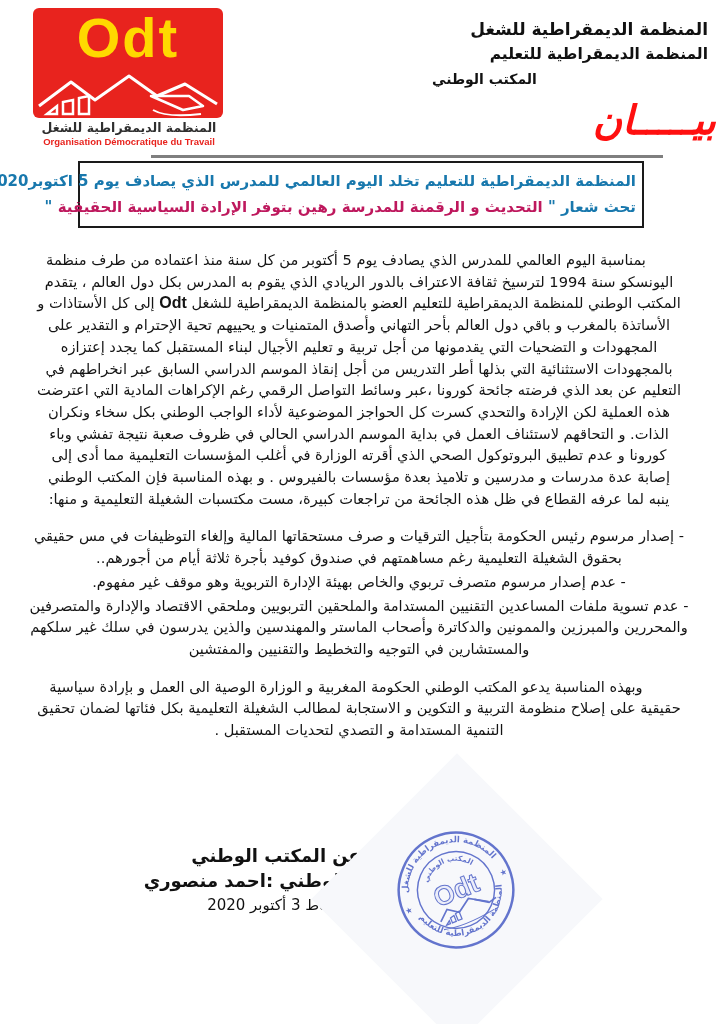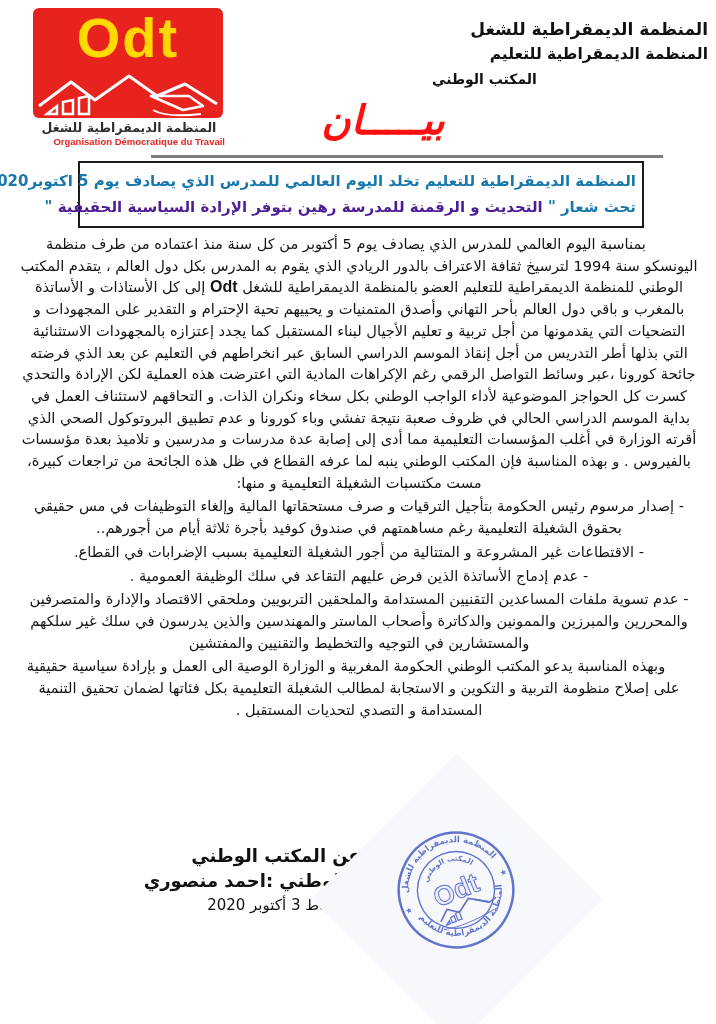--- a/index.html
+++ b/index.html
@@ -23,51 +23,50 @@
     letter-spacing:2px;margin-top:2px;
   }
   .logo-art{position:absolute;left:0;bottom:0;}
   .logo-ar{
     font-size:12.5px;font-weight:700;color:#2f2f2f;letter-spacing:1px;
     margin-top:2px;direction:rtl;white-space:nowrap;
   }
   .logo-fr{
     font-size:9.5px;font-weight:700;color:#e8231e;white-space:nowrap;margin-top:1px;
     font-family:"Liberation Sans",sans-serif;
-    text-align:right;
   }
   
   .org-header{position:absolute;right:8px;top:16px;width:340px;direction:rtl;text-align:right;}
   .org-line1{font-size:17px;font-weight:700;line-height:26px;}
   .org-line2{font-size:15.5px;font-weight:700;line-height:25px;}
   .org-line3{font-size:14px;font-weight:700;line-height:24px;padding-left:64px;text-align:left;direction:rtl;}
   
   .doc-title{
-    position:absolute;left:0;top:94px;width:100%;text-align:center;
+    position:absolute;left:0;top:94px;width:100%;
     padding-left:50px;box-sizing:border-box;
     color:#ff1010;font-size:40px;font-weight:700;font-style:italic;
     direction:rtl;line-height:52px;
   }
   .title-underline{position:absolute;left:151px;top:155px;width:512px;height:3px;background:#7f7f7f;}
   
   .subject-box{
     position:absolute;left:78px;top:161px;width:550px;
     border:2px solid #1a1a1a;padding:5px 6px 6px 6px;
     text-align:center;direction:rtl;
   }
   .sb-line{font-size:15px;font-weight:700;line-height:26px;white-space:nowrap;}
   .sb-blue{color:#1878ad;}
-  .sb-red{color:#4c1d95;margin-top:19px;}
+  .sb-red{color:#be185d;margin-top:19px;}
   
   .body-text{
     position:absolute;left:20px;top:233px;width:678px;
     direction:rtl;text-align:center;
     font-size:14.6px;line-height:21.7px;color:#141414;
   }
-  .para{margin:0;}
+  .para{margin:16px;}
   .indent{text-indent:26px;}
   .odt-inline{font-weight:700;font-size:16px;font-family:"Liberation Sans",sans-serif;}
   .bullet{margin:2px;}
   
   .signature{position:absolute;left:128px;top:843px;width:296px;text-align:center;direction:rtl;}
   .sig-line1,.sig-line2{font-size:18px;font-weight:700;line-height:25px;}
   .sig-line3{font-size:15px;font-weight:400;line-height:25px;}
   
   .stamp-bg{
     position:absolute;left:354px;top:796px;width:206px;height:206px;
@@ -108,22 +107,21 @@
   <div class="title-underline"></div>
 
   <div class="subject-box">
     <div class="sb-line sb-blue">المنظمة الديمقراطية للتعليم تخلد اليوم العالمي للمدرس الذي يصادف يوم 5 اكتوبر2020</div>
     <div class="sb-line"><span class="sb-blue">تحث شعار " </span><span class="sb-red">التحديث و الرقمنة للمدرسة رهين بتوفر الإرادة السياسية الحقيقية</span><span class="sb-blue"> "</span></div>
   </div>
 
   <div class="body-text">
     <p class="para indent"><span>بمناسبة اليوم العالمي للمدرس الذي يصادف يوم 5 أكتوبر من كل سنة منذ اعتماده من طرف منظمة اليونسكو سنة 1994 لترسيخ ثقافة الاعتراف بالدور الريادي الذي يقوم به المدرس بكل دول العالم ، يتقدم المكتب الوطني للمنظمة الديمقراطية للتعليم العضو بالمنظمة الديمقراطية للشغل </span><span class="odt-inline">Odt</span><span> إلى كل الأستاذات و الأساتذة بالمغرب و باقي دول العالم بأحر التهاني وأصدق المتمنيات و يحييهم تحية الإحترام و التقدير على المجهودات و التضحيات التي يقدمونها من أجل تربية و تعليم الأجيال لبناء المستقبل كما يجدد إعتزازه بالمجهودات الاستثنائية التي بذلها أطر التدريس من أجل إنقاذ الموسم الدراسي السابق عبر انخراطهم في التعليم عن بعد  الذي فرضته جائحة كورونا ،عبر وسائط التواصل الرقمي رغم الإكراهات المادية التي اعترضت هذه العملية  لكن الإرادة والتحدي كسرت كل الحواجز الموضوعية لأداء الواجب الوطني بكل سخاء ونكران الذات. و التحاقهم لاستئناف العمل في بداية الموسم الدراسي الحالي في ظروف صعبة نتيجة تفشي وباء كورونا و عدم تطبيق البروتوكول الصحي الذي أقرته الوزارة في أغلب المؤسسات  التعليمية مما أدى إلى إصابة عدة مدرسات و مدرسين و تلاميذ بعدة مؤسسات بالفيروس . و بهذه المناسبة فإن المكتب الوطني ينبه لما عرفه القطاع  في ظل هذه الجائحة من تراجعات كبيرة، مست مكتسبات الشغيلة التعليمية  و منها:</span></p>
     <div class="bullet">- إصدار مرسوم رئيس الحكومة بتأجيل الترقيات و صرف مستحقاتها المالية وإلغاء التوظيفات في مس حقيقي بحقوق الشغيلة التعليمية رغم مساهمتهم في صندوق كوفيد  بأجرة ثلاثة أيام من أجورهم..</div>
-    <div class="bullet">- الاقتطاعات غير المشروعة و المتتالية من أجور الشغيلة التعليمية بسبب الإضرابات في القطاع.</div>
-    <div class="bullet">- عدم إدماج الأساتذة الذين فرض عليهم التقاعد في سلك الوظيفة العمومية .</div>
+    <div class="bullet">- عدم إصدار مرسوم متصرف تربوي والخاص بهيئة الإدارة التربوية وهو موقف غير مفهوم.</div>
     <div class="bullet">- عدم تسوية ملفات المساعدين التقنيين المستدامة والملحقين التربويين وملحقي الاقتصاد والإدارة والمتصرفين والمحررين والمبرزين والممونين والدكاترة وأصحاب الماستر والمهندسين والذين يدرسون في سلك غير سلكهم والمستشارين في التوجيه والتخطيط والتقنيين والمفتشين</div>
     <p class="para indent">وبهذه المناسبة يدعو المكتب الوطني الحكومة المغربية و الوزارة الوصية الى العمل و بإرادة سياسية حقيقية على إصلاح منظومة التربية و التكوين  و الاستجابة لمطالب الشغيلة التعليمية بكل فئاتها لضمان تحقيق التنمية المستدامة و التصدي لتحديات المستقبل .</p>
   </div>
 
   <div class="signature">
     <div class="sig-line1">عن المكتب الوطني</div>
     <div class="sig-line2">الكاتب الوطني :احمد منصوري</div>
     <div class="sig-line3">الرباط 3 أكتوبر 2020</div>
   </div>
 

